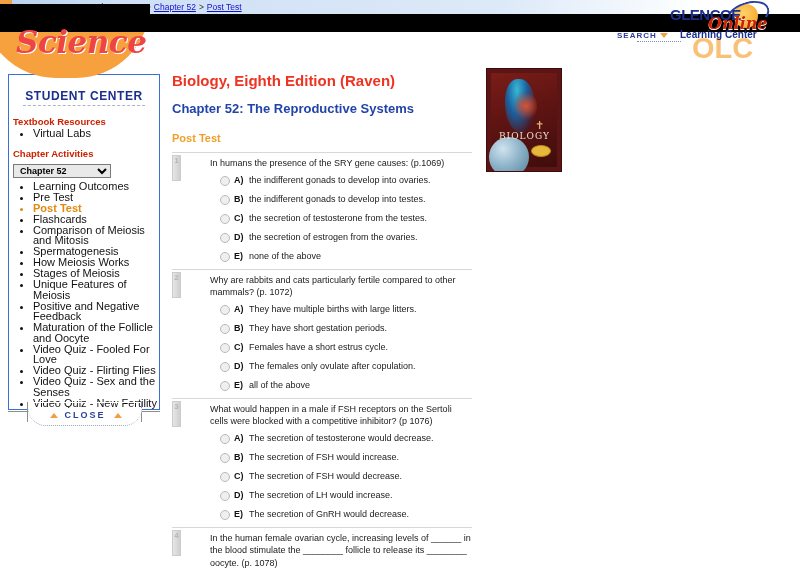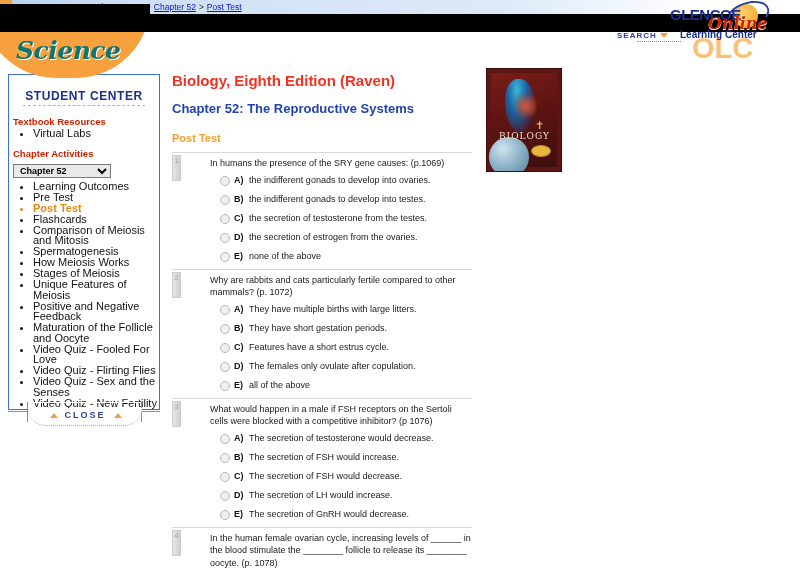--- a/index.html
+++ b/index.html
@@ -58,26 +58,26 @@
     width: 168px; height: 74px;
     background: #f6a13d;
     border-radius: 0 0 84px 84px;
     z-index: 3;
   }
   .sci-blob-cover {
     position: absolute; top: 4px; left: -18px; width:168px; height: 28px;
     background: #000; z-index: 4;
   }
   .sci-word {
-    position: absolute; top: 36px; left: 16px;
+    position: absolute; top: 24px; left: 16px;
     z-index: 5;
     font-family: "DejaVu Serif", serif;
     font-style: italic; font-weight: bold;
-    font-size: 25px;
-    color: #0f766e;
+    font-size: 31px;
+    color: #ef4444;
     letter-spacing: -0.5px;
     text-shadow: 1px 1px 0 #ffffff;
   }
 
   
   .olc {
     position: absolute; top: 2px; right: 8px;
     width: 128px; height: 56px; z-index: 6;
   }
   .olc-bars { position:absolute; right:-2px; top:12px; width: 44px; }
@@ -468,21 +468,21 @@
       <span class="opt-text">They have multiple births with large litters.</span>
     </div>
     <div class="opt">
       <span class="radio"></span>
       <span class="opt-letter">B)</span>
       <span class="opt-text">They have short gestation periods.</span>
     </div>
     <div class="opt">
       <span class="radio"></span>
       <span class="opt-letter">C)</span>
-      <span class="opt-text">Features have a short estrus cycle.</span>
+      <span class="opt-text">Females have a short estrus cycle.</span>
     </div>
     <div class="opt">
       <span class="radio"></span>
       <span class="opt-letter">D)</span>
       <span class="opt-text">The females only ovulate after copulation.</span>
     </div>
     <div class="opt">
       <span class="radio"></span>
       <span class="opt-letter">E)</span>
       <span class="opt-text">all of the above</span>

